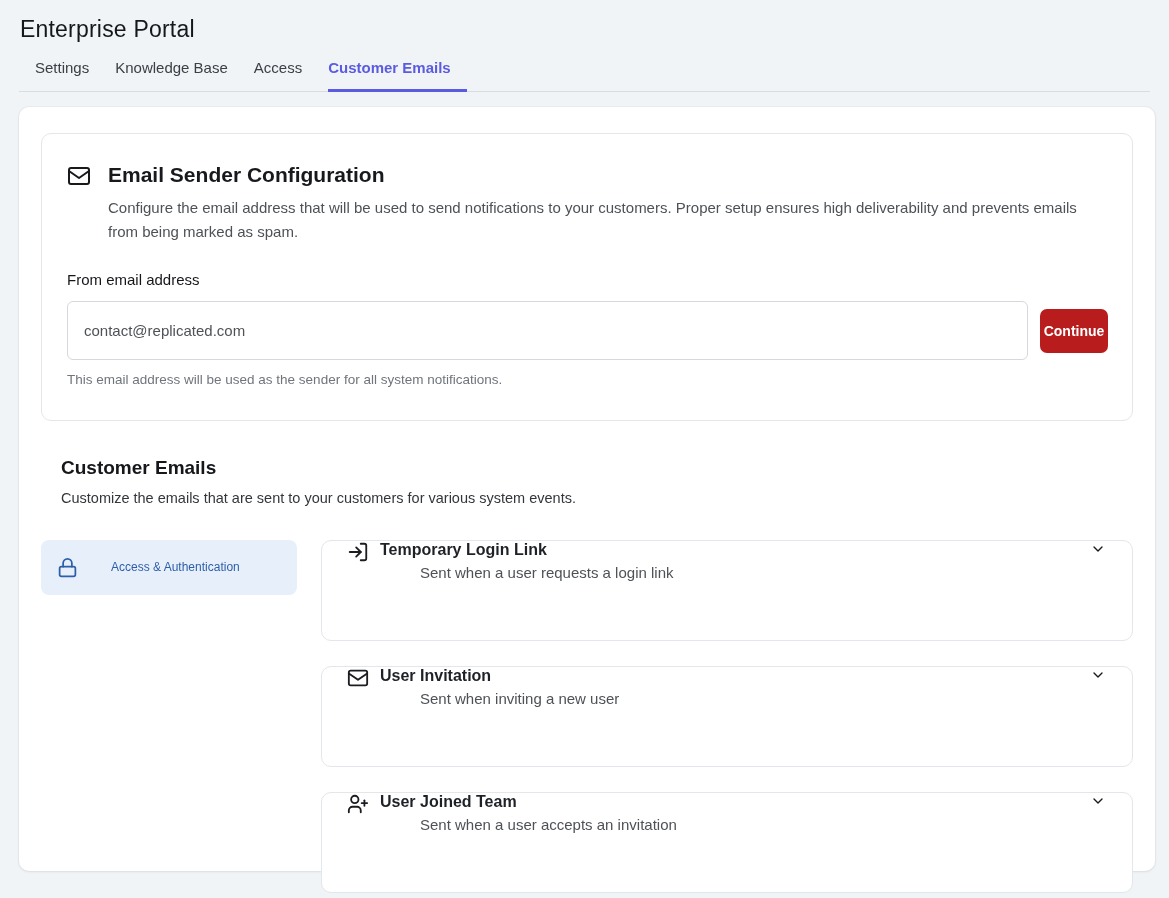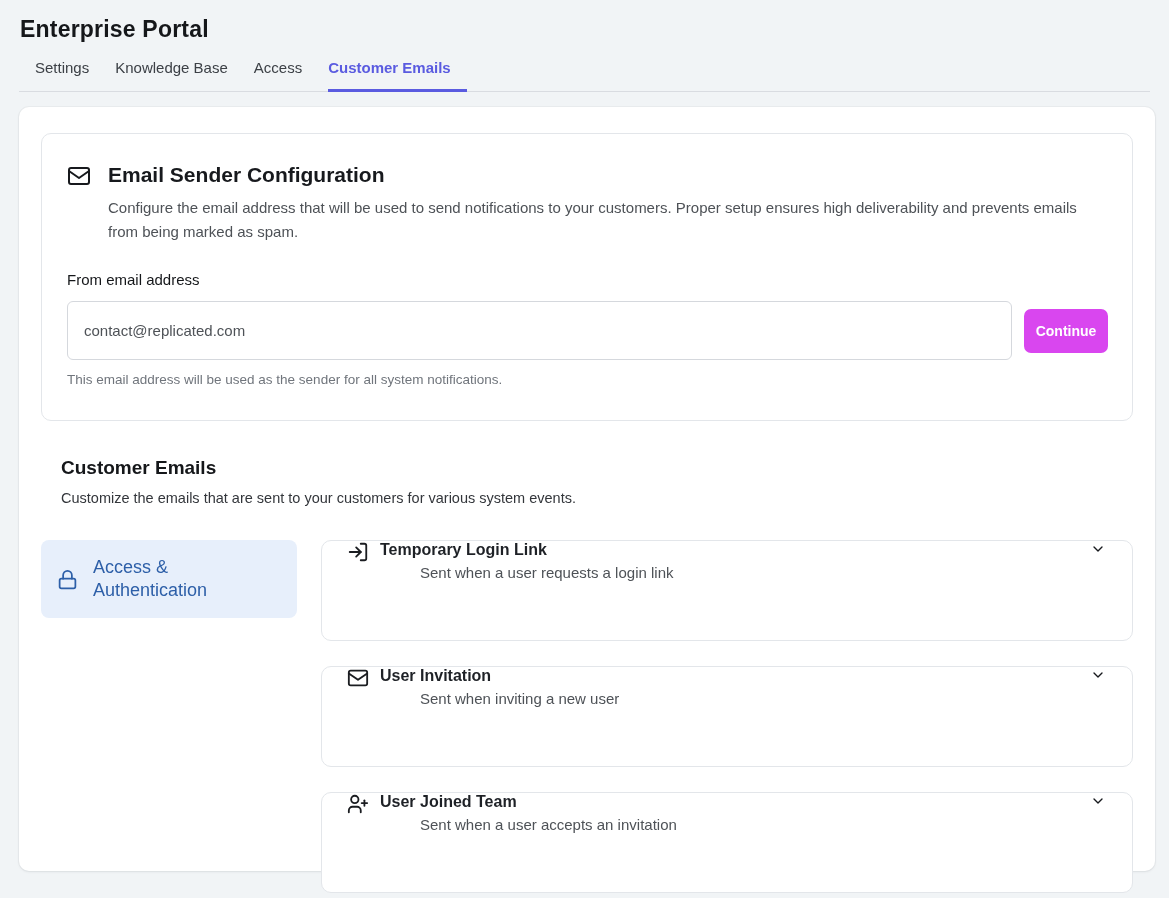--- a/index.html
+++ b/index.html
@@ -6,21 +6,21 @@
   html, body { width: 1169px; height: 898px; }
   body {
     background: #f1f4f6;
     font-family: "Liberation Sans", sans-serif;
     color: #17191d;
     overflow: hidden;
   }
 
   
   .page-header { padding: 16px 0 0 20px; }
-  .page-title { font-size: 23px; font-weight: 700; color: #15171a; letter-spacing: .2px; }
+  .page-title { font-size: 23px; font-weight: 400; color: #15171a; letter-spacing: .2px; }
 
   .tabs-wrap { margin: 0 19px; border-bottom: 1px solid #d9dce1; }
   .tabs { display: flex; gap: 26px; margin-left: 16px; margin-top: 16px; }
   .tab {
     font-size: 15px; color: #3c4046; padding: 0 0 13px 0;
     cursor: pointer; border-bottom: 3px solid transparent; margin-bottom: -1px;
   }
   .tab.active {
     color: #5a5be0; font-weight: 700;
     border-bottom-color: #5a5be0; padding-right: 16px;
@@ -51,41 +51,41 @@
   .from-label { display: block; margin-top: 27px; font-size: 15px; font-weight: 400; color: #15171a; }
   .email-row { display: flex; gap: 12px; margin-top: 13px; align-items: center; }
   .email-input {
     flex: 1; height: 59px;
     border: 1px solid #d5d8dd; border-radius: 6px;
     padding: 0 16px; font-size: 15px; color: #4e5257;
     font-family: "Liberation Sans", sans-serif;
     background: #fff; outline: none;
   }
   .continue-btn {
-    width: 84px; height: 44px; flex: none;
-    background: #d946ef; color: #ffffff;
+    width: 68px; height: 44px; flex: none;
+    background: #b91c1c; color: #ffffff;
     border: none; border-radius: 7px;
     font-size: 14px; font-weight: 700;
     font-family: "Liberation Sans", sans-serif;
     cursor: pointer;
   }
   .helper-text { margin-top: 12px; font-size: 13.5px; color: #70757c; }
 
   
   .section-title { margin: 36px 0 0 20px; font-size: 19px; font-weight: 700; color: #15171a; }
   .section-subtitle { margin: 11px 0 0 20px; font-size: 14.5px; color: #33363b; }
 
   .columns { display: flex; gap: 24px; margin-top: 34px; }
 
   
   .category-nav { width: 256px; flex: none; }
   .category-item {
-    display: flex; align-items: center; gap: 15px;
+    display: flex; align-items: center; gap: 33px;
     padding: 14px 16px; border-radius: 8px;
-    font-size: 18px; line-height: 23px; color: #15171a;
+    font-size: 12px; line-height: 23px; color: #15171a;
     cursor: pointer;
   }
   .category-item .icon { flex: none; }
   .category-item.active { background: #e7effb; color: #2d5fa8; padding-top: 16px; padding-bottom: 16px; }
   .category-item.active .icon { color: #2d5fa8; }
   .category-item .cat-label { max-width: 150px; }
   .category-item + .category-item { margin-top: 24px; }
 
   
   .email-list { flex: 1; }

